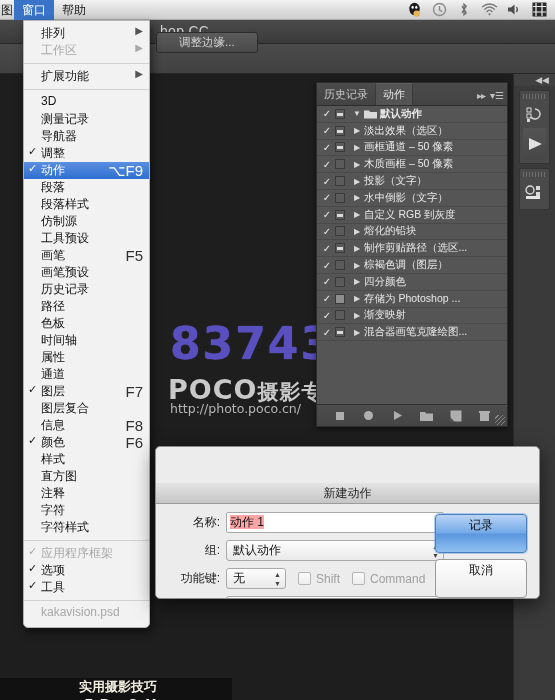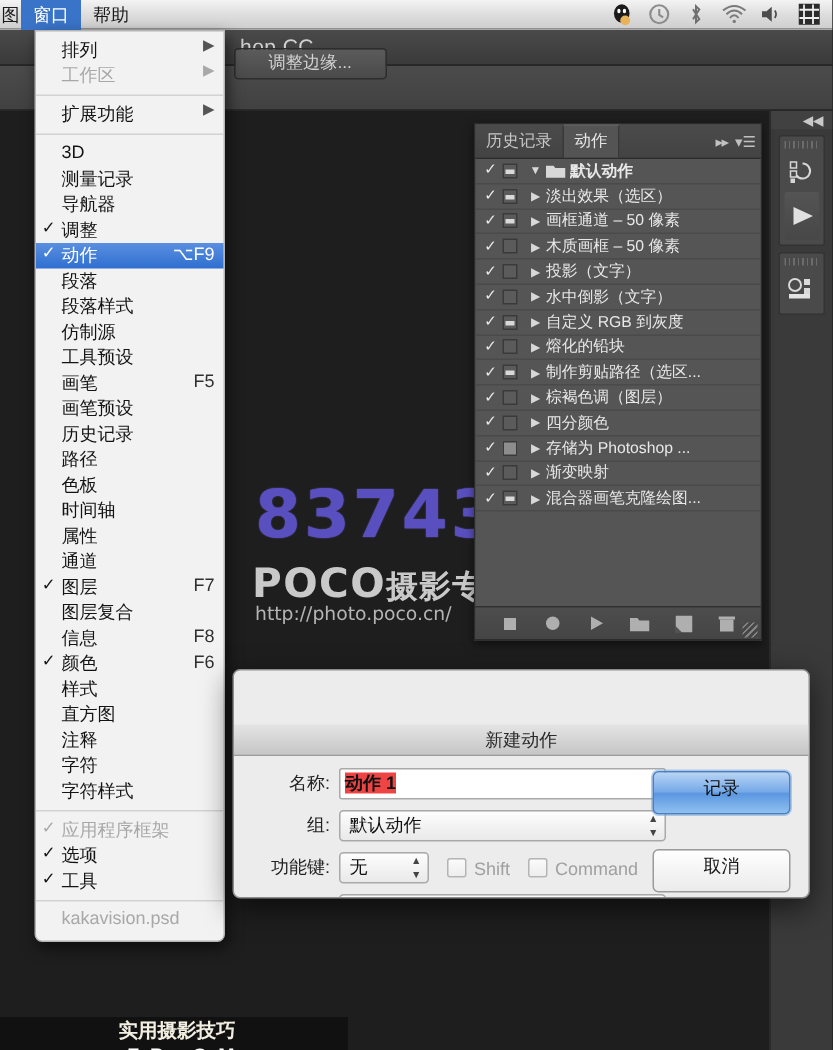--- a/index.html
+++ b/index.html
@@ -152,21 +152,21 @@
     border-radius: 0 0 5px 5px;
     box-shadow: 2px 4px 10px rgba(0,0,0,.55);
     padding: 4px 0 5px 0; z-index: 50;
   }
   .mrow {
     display: flex; align-items: flex-start; height: 17px;
     font-size: 12px; color: #141414; padding: 0 6px 0 0; position: relative;
   }
   .mrow .chk { width: 17px; text-align: center; font-size: 11px; color: #141414; flex:none; }
   .mrow .mlbl { flex: 1; white-space: nowrap; }
-  .mrow .msc { font-size: 12px; color: #303030; padding-left: 6px; white-space: nowrap; }
+  .mrow .msc { font-size: 15px; color: #303030; padding-left: 6px; white-space: nowrap; }
   .mrow .sub { font-size: 10px; color: #555; }
   .mrow.disabled .mlbl, .mrow.disabled .chk, .mrow.disabled .sub { color: #a8a8a8; }
   .mrow.hl { background: linear-gradient(180deg,#5a8fe0,#2f6fd0); color:#fff; }
   .mrow.hl .chk, .mrow.hl .mlbl, .mrow.hl .msc { color: #fff; }
   .msep { height: 1px; background: #d2d2d2; margin: 4px 0 4px 0; }
 
   
   .dialog {
     position: absolute; left: 155px; top: 446px; width: 385px; height: 153px;
     background: #ececec; border: 1px solid #8d8d8d; border-radius: 5px;
@@ -177,21 +177,21 @@
     border-bottom: 1px solid #9b9b9b; text-align: center;
     font-size: 12px; color: #2a2a2a; line-height: 21px; margin-top: 36px;
   }
   .dlg-body { padding: 8px 10px 0 0; position: relative; height: 131px; }
   .frow { display: flex; align-items: center; margin-bottom: 7px; }
   .flabel { width: 70px; text-align: right; padding-right: 6px; font-size: 12px; color: #222; flex:none;}
   .ftext {
     width: 218px; height: 21px; background: #fff; border: 1px solid #a9a9a9;
     border-radius: 2px; font-size: 12px; color: #111; padding: 0 3px; line-height: 19px;
   }
-  .ftext .selv { background: #ef4444; font-weight: bold; }
+  .ftext .selv { background: #fca5a5; }
   .fselect {
     height: 21px; background: linear-gradient(180deg,#fdfdfd,#e9e9e9);
     border: 1px solid #a9a9a9; border-radius: 3px;
     font-size: 12px; color: #111; padding: 0 18px 0 6px; line-height: 19px;
     position: relative;
   }
   .fselect .stepper {
     position: absolute; right: 3px; top: 2px; width: 9px; height: 16px;
     display:flex; flex-direction:column; justify-content:space-between; align-items:center;
     font-size: 7px; color:#444; line-height: 7px;
@@ -203,22 +203,22 @@
     background: linear-gradient(180deg,#fbfbfb,#ededed); margin-right: 5px; margin-left: 12px; flex:none;
   }
   .cblabel { font-size: 12px; color: #a0a0a0; }
   .swatch-none {
     display:inline-flex; align-items:center; justify-content:center;
     width: 13px; height: 11px; border: 1px solid #888; background: #fff;
     font-size: 9px; color: #333; margin-right: 5px; line-height: 9px;
   }
   .dlg-buttons { position: absolute; right: 12px; top: 10px; width: 92px; }
   .dbtn {
-    width: 92px; height: 29px; border-radius: 4px; font-size: 12px;
-    text-align: center; line-height: 21px; margin-bottom: 23px;
+    width: 92px; height: 39px; border-radius: 4px; font-size: 12px;
+    text-align: center; line-height: 21px; margin-bottom: 6px;
     border: 1px solid #9a9a9a; color: #161616;
     background: linear-gradient(180deg,#fefefe,#ebebeb);
   }
   .dbtn.primary {
     background: linear-gradient(180deg,#b9d4f4 0%,#74a9e8 48%, #5b97e0 52%, #8fc0f0 100%);
     border: 1px solid #4a7fc0; color: #0d0d0d;
     box-shadow: 0 0 0 1px rgba(120,170,225,.55);
   }
 </style>
 </head>

